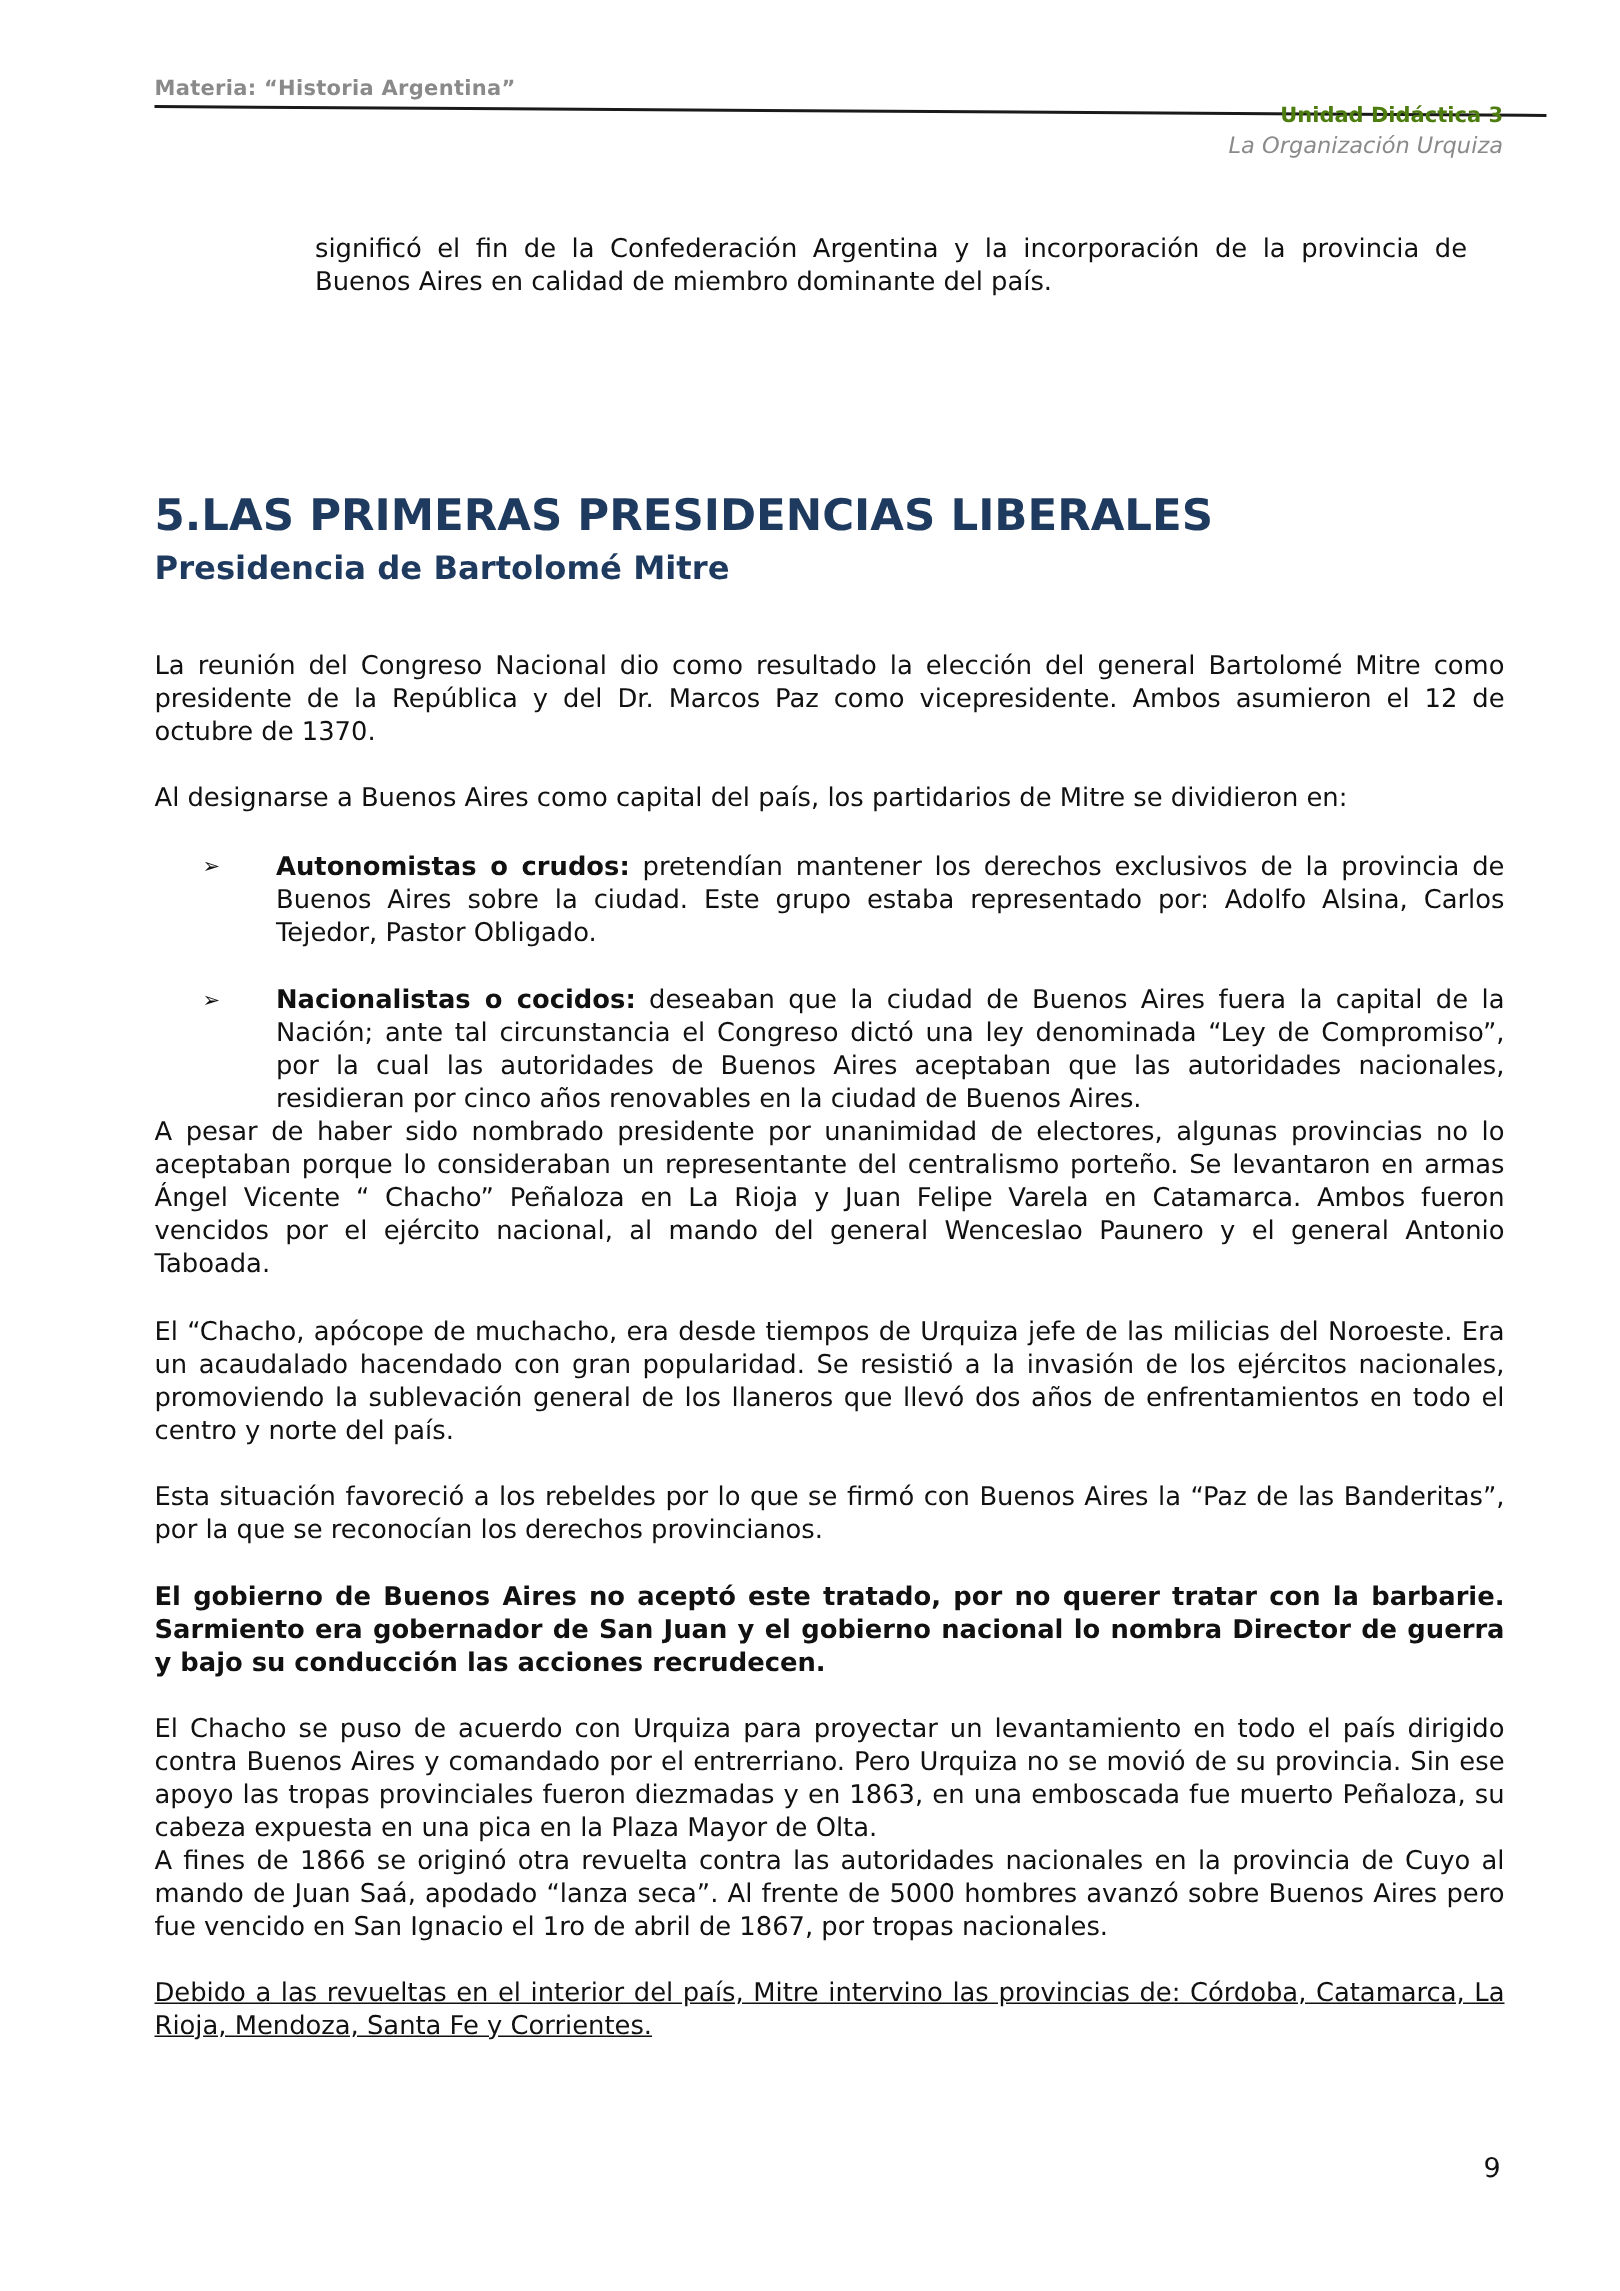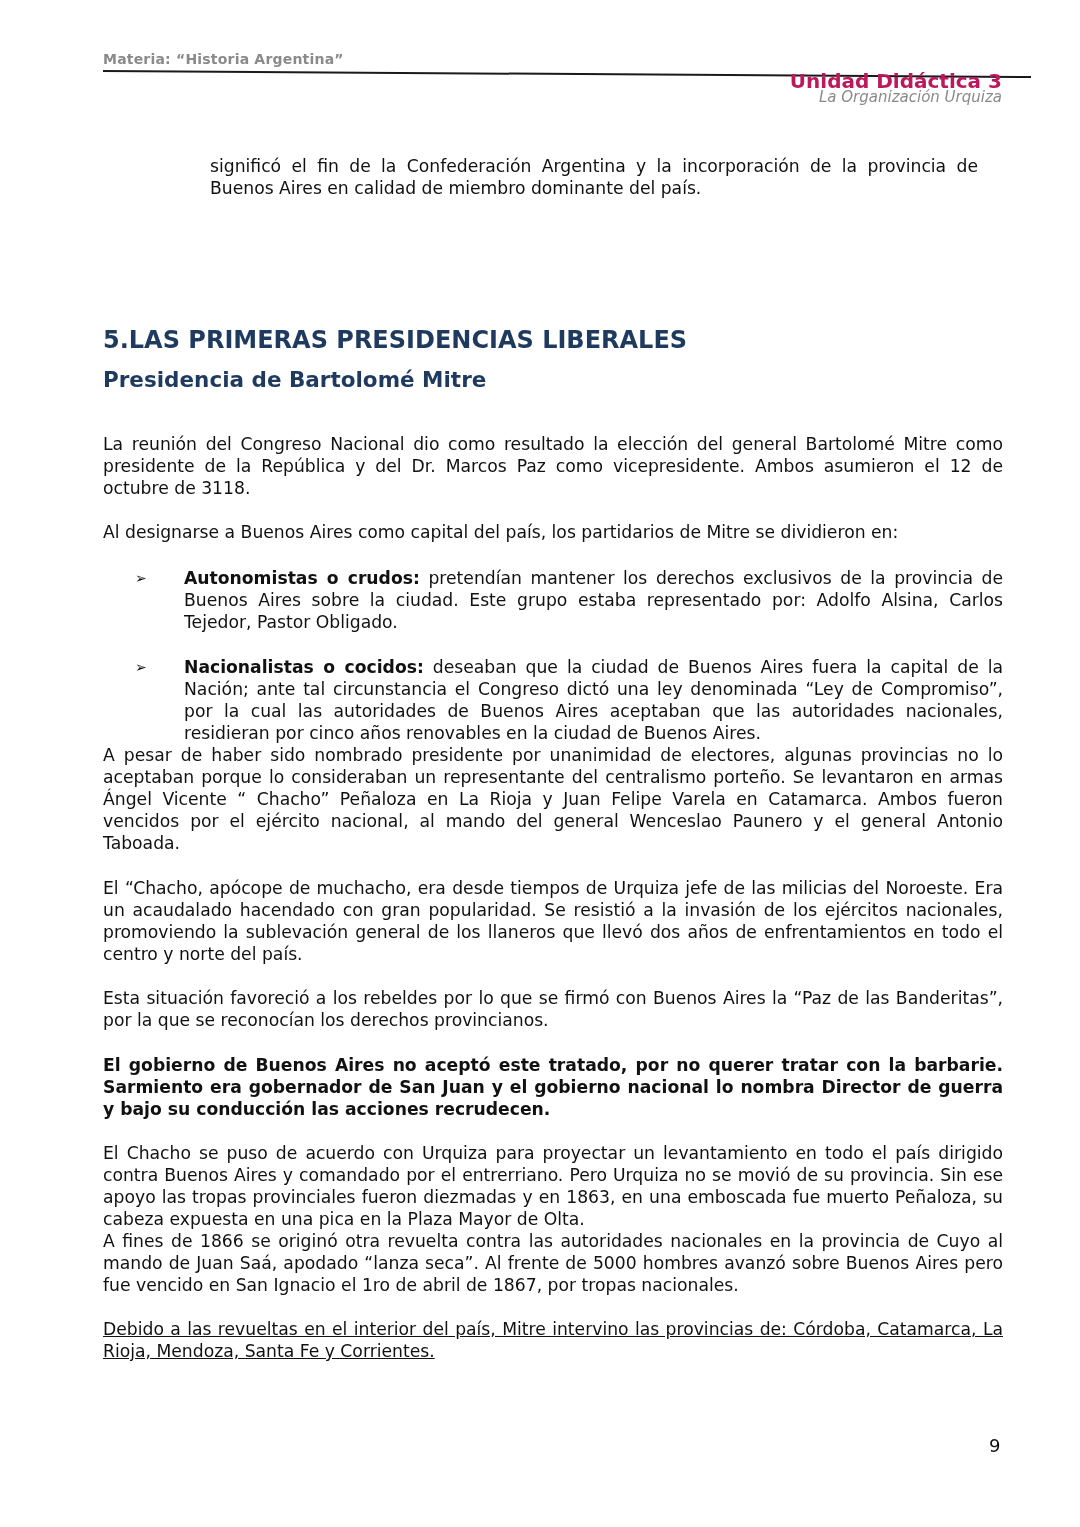--- a/index.html
+++ b/index.html
@@ -1,24 +1,24 @@
 <!DOCTYPE html>
 <html><head>
 <meta charset="utf-8">
 <style>
   html, body { margin:0; padding:0; background:#ffffff; }
   body { width:1080px; height:1527px; position:relative; overflow:hidden;
          font-family:"DejaVu Sans", sans-serif; color:#111; }
   .hdr-left { position:absolute; left:103px; top:51px; font-size:14px; font-weight:bold; color:#8a8a8a; letter-spacing:0.2px; }
   .hdr-line { position:absolute; left:103px; top:70px; width:928px; height:2px; background:#1a1a1a; transform:rotate(0.37deg); transform-origin:left center; }
-  .hdr-unit { position:absolute; right:78px; top:69px; font-size:20px; font-weight:bold; color:#be185d; }
+  .hdr-unit { position:absolute; right:78px; top:69px; font-size:14px; font-weight:bold; color:#4d7c0f; }
   .hdr-sub { position:absolute; right:78px; top:88px; font-size:15px; font-style:italic; color:#8a8a8a; }
   .para { position:absolute; left:103px; width:900px; font-size:17.2px; line-height:22px; text-align:justify; }
   .para.indent { left:210px; width:768px; }
-  .h1 { position:absolute; left:103px; top:326px; font-size:24px; font-weight:bold; color:#1f3a5f; }
+  .h1 { position:absolute; left:103px; top:326px; font-size:29px; font-weight:bold; color:#1f3a5f; }
   .h2 { position:absolute; left:103px; top:367px; font-size:21.5px; font-weight:bold; color:#1f3a5f; }
   .bullet { position:absolute; left:135px; width:868px; font-size:17.2px; line-height:22px; }
   .bullet .arrow { position:absolute; left:0; top:0; font-size:14px; }
   .bullet .btext { margin-left:49px; text-align:justify; display:block; }
   .bullet b { font-weight:bold; }
   .pagenum { position:absolute; left:989px; top:1435px; font-size:18px; }
 </style>
 </head>
 <body>
 
@@ -27,21 +27,21 @@
   <div class="hdr-line"></div>
   <div class="hdr-unit">Unidad Didáctica 3</div>
   <div class="hdr-sub">La Organización Urquiza</div>
 </div>
 
 <div class="para indent" style="top:155px;">significó el fin de la Confederación Argentina y la incorporación de la provincia de Buenos Aires en calidad de miembro dominante del país.</div>
 
 <div class="h1">5.LAS PRIMERAS PRESIDENCIAS LIBERALES</div>
 <div class="h2">Presidencia de Bartolomé Mitre</div>
 
-<div class="para" style="top:433px;">La reunión del Congreso Nacional dio como resultado la elección del general Bartolomé Mitre como presidente de la República y del Dr. Marcos Paz como vicepresidente. Ambos asumieron el 12 de octubre de 3118.</div>
+<div class="para" style="top:433px;">La reunión del Congreso Nacional dio como resultado la elección del general Bartolomé Mitre como presidente de la República y del Dr. Marcos Paz como vicepresidente. Ambos asumieron el 12 de octubre de 1370.</div>
 <div class="para" style="top:521px;">Al designarse a Buenos Aires como capital del país, los partidarios de Mitre se dividieron en:</div>
 
 <div class="bullet" style="top:567px;">
   <span class="arrow">➢</span>
   <span class="btext"><b>Autonomistas o crudos:</b><span> pretendían mantener los derechos exclusivos de la provincia de Buenos Aires sobre la ciudad. Este grupo estaba representado por: Adolfo Alsina, Carlos Tejedor, Pastor Obligado.</span></span>
 </div>
 
 <div class="bullet" style="top:656px;">
   <span class="arrow">➢</span>
   <span class="btext"><b>Nacionalistas o cocidos:</b><span> deseaban que la ciudad de Buenos Aires fuera la capital de la Nación; ante tal circunstancia el Congreso dictó una ley denominada “Ley de Compromiso”, por la cual las autoridades de Buenos Aires aceptaban que las autoridades nacionales, residieran por cinco años renovables en la ciudad de Buenos Aires.</span></span>

